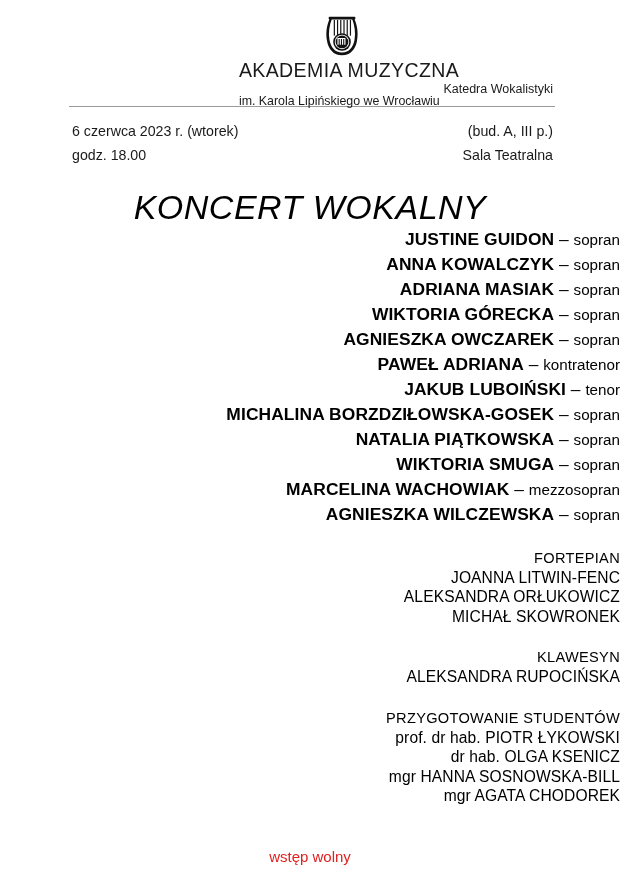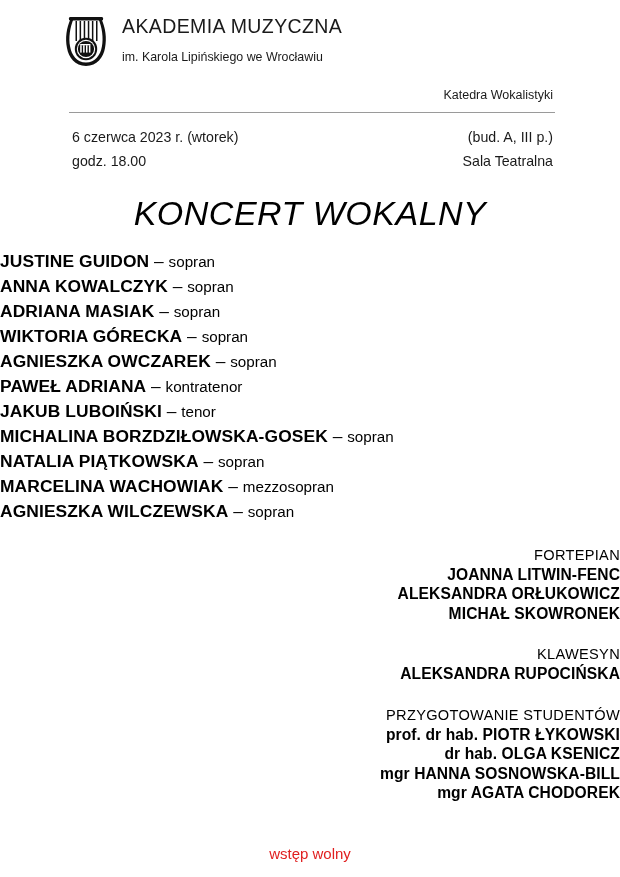--- a/index.html
+++ b/index.html
@@ -12,23 +12,25 @@
     height: 877px;
     font-family: "Liberation Sans", sans-serif;
     color: #000000;
     position: relative;
     overflow: hidden;
   }
 
   
   .header {
     display: flex;
+    align-items: center;
     padding: 16px 0 0 64px;
     height: 62px;
     box-sizing: border-box;
+    flex-direction: column;
   }
   .logo-mark {
     width: 44px;
     height: 56px;
     flex: 0 0 44px;
     display: block;
   }
   .logo-text {
     margin-left: 14px;
     line-height: 1.12;
@@ -43,21 +45,21 @@
     font-size: 12.4px;
     color: #1a1a1a;
     margin-top: 13px;
     white-space: nowrap;
   }
 
   
   .dept-row {
     text-align: right;
     padding-right: 67px;
-    margin-top: 26px;
+    margin-top: 20px;
     font-size: 12.5px;
     color: #1a1a1a;
   }
 
   
   .divider {
     width: 486px;
     height: 1px;
     background: #9a9a9a;
     margin: 10px auto 0 69px;
@@ -81,22 +83,21 @@
     font-size: 34px;
     font-style: italic;
     font-weight: 400;
     letter-spacing: 0.5px;
     margin-top: 20px;
     color: #000;
   }
 
   
   .performers {
-    margin-top: 16px;
-    text-align: left;
+    text-align: right;
   }
   .performer {
     font-size: 17.4px;
     line-height: 25px;
     white-space: nowrap;
   }
   .performer .p-name {
     font-weight: bold;
     letter-spacing: 0.1px;
   }
@@ -112,21 +113,21 @@
   .credits { text-align: right; }
   .credit-block { margin-top: 22px; }
   .credit-heading {
     font-size: 14.6px;
     font-weight: 400;
     line-height: 19px;
     letter-spacing: 0.3px;
   }
   .credit-name {
     font-size: 15.6px;
-    font-weight: bold;
+    font-weight: normal;
     line-height: 19.5px;
     letter-spacing: 0.1px;
   }
 
   
   .footer-note {
     text-align: center;
     font-size: 15px;
     font-weight: 400;
   }
@@ -188,20 +189,21 @@
 <div class="performers" id="performer-list">
     <div class="performer"><span class="p-name">JUSTINE GUIDON</span> <span class="p-dash">–</span> <span class="p-voice">sopran</span></div>
     <div class="performer"><span class="p-name">ANNA KOWALCZYK</span> <span class="p-dash">–</span> <span class="p-voice">sopran</span></div>
     <div class="performer"><span class="p-name">ADRIANA MASIAK</span> <span class="p-dash">–</span> <span class="p-voice">sopran</span></div>
     <div class="performer"><span class="p-name">WIKTORIA GÓRECKA</span> <span class="p-dash">–</span> <span class="p-voice">sopran</span></div>
     <div class="performer"><span class="p-name">AGNIESZKA OWCZAREK</span> <span class="p-dash">–</span> <span class="p-voice">sopran</span></div>
     <div class="performer"><span class="p-name">PAWEŁ ADRIANA</span> <span class="p-dash">–</span> <span class="p-voice">kontratenor</span></div>
     <div class="performer"><span class="p-name">JAKUB LUBOIŃSKI</span> <span class="p-dash">–</span> <span class="p-voice">tenor</span></div>
     <div class="performer"><span class="p-name">MICHALINA BORZDZIŁOWSKA-GOSEK</span> <span class="p-dash">–</span> <span class="p-voice">sopran</span></div>
     <div class="performer"><span class="p-name">NATALIA PIĄTKOWSKA</span> <span class="p-dash">–</span> <span class="p-voice">sopran</span></div>
+    <div class="performer"><span class="p-name">WIKTORIA SMUGA</span> <span class="p-dash">–</span> <span class="p-voice">sopran</span></div>
     <div class="performer"><span class="p-name">MARCELINA WACHOWIAK</span> <span class="p-dash">–</span> <span class="p-voice">mezzosopran</span></div>
     <div class="performer"><span class="p-name">AGNIESZKA WILCZEWSKA</span> <span class="p-dash">–</span> <span class="p-voice">sopran</span></div>
   </div>
 
 <div class="credits" id="credits" style="margin-top: 18px;">
     <div class="credit-block">
       <div class="credit-heading">FORTEPIAN</div>
       <div class="credit-name">JOANNA LITWIN-FENC</div>
       <div class="credit-name">ALEKSANDRA ORŁUKOWICZ</div>
       <div class="credit-name">MICHAŁ SKOWRONEK</div>

